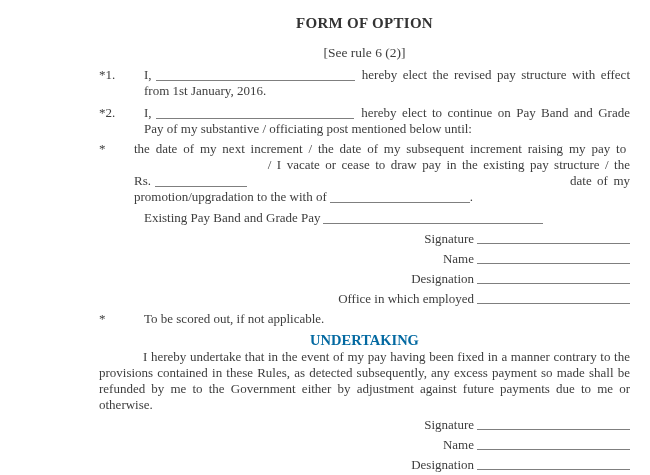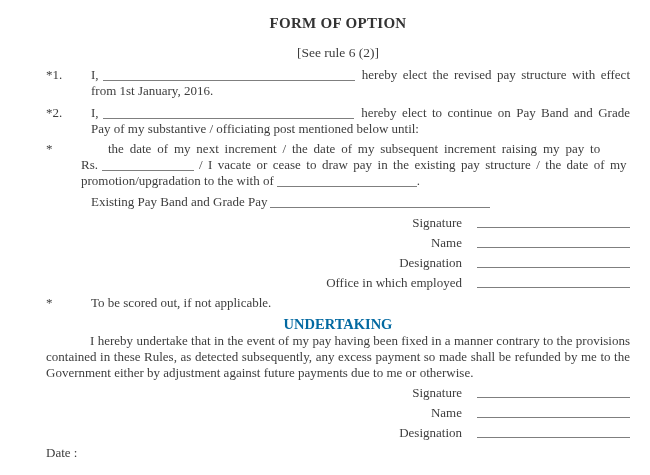--- a/index.html
+++ b/index.html
@@ -1,21 +1,21 @@
 <!DOCTYPE html>
 <html><head>
 <meta charset="utf-8">
 <style>
   html,body{margin:0;padding:0;background:#e8e8e8;}
   .page{
     position:relative;
     width:650px;height:475px;
     background:#ffffff;
     box-sizing:border-box;
-    padding:15px 20px 0 46px;
+    padding:15px 20px 0 99px;
     overflow:hidden;
     font-family:"Liberation Serif","DejaVu Serif",serif;
     font-size:13px;
     color:#3d3d3d;
     line-height:16px;
   }
   .title{
     text-align:center;
     font-weight:bold;
     font-size:15px;
@@ -32,30 +32,30 @@
   .clause .clause-body{flex:1;min-width:0;}
   .fill-line{display:flex;align-items:flex-end;}
   .blank{
     border-bottom:1px solid #7f7f7f;
     height:12px;
     margin-bottom:2px;
     flex:0 0 auto;
   }
   .blank.grow{flex:1 1 auto;margin-left:4px;margin-right:7px;}
   .ws{word-spacing:2.2px;white-space:nowrap;}
-  .ws2{word-spacing:2.6px;margin-left:27px;}
+  .ws2{word-spacing:2.6px;}
   .sub-clause{display:flex;margin-top:4px;}
   .sub-clause .marker{flex:0 0 35px;}
   .sub-clause .sub-body{flex:1;min-width:0;}
   .existing-row{display:flex;align-items:center;margin-top:5px;padding-left:45px;}
   .existing-row .blank{width:220px;margin-left:2px;}
   .sig-block{margin-top:5px;}
   .sig-row{
     display:flex;align-items:flex-end;justify-content:flex-end;
-    margin-bottom:5px;line-height:15px;gap:12px;
+    margin-bottom:5px;line-height:15px;
   }
   .sig-row .blank{width:153px;margin-left:3px;}
   .footnote{display:flex;margin-top:3px;}
   .footnote .marker{flex:0 0 45px;}
   .heading{
     text-align:center;
     font-weight:bold;
     font-size:14.5px;
     margin-top:5px;
     color:#0369a1;
@@ -99,21 +99,21 @@
     </div>
   </div>
 
   <div class="sub-clause">
     <span class="marker">*</span>
     <div class="sub-body">
       <div class="ws2">the date of my next increment / the date of my subsequent increment raising my pay to</div>
       <div class="fill-line">
         <span>Rs.</span>
         <span class="blank" style="width:92px;margin-left:4px;margin-right:5px;"></span>
-        <span class="ws" style="white-space:normal;flex:1;">/ I vacate or cease to draw pay in the existing pay structure / the date of my</span>
+        <span class="ws" style="white-space:normal;flex:1;text-align:right;">/ I vacate or cease to draw pay in the existing pay structure / the date of my</span>
       </div>
       <div class="fill-line">
         <span>promotion/upgradation to the with of</span>
         <span class="blank" style="width:140px;margin-left:3px;"></span>
         <span>.</span>
       </div>
     </div>
   </div>
 
   <div class="existing-row">

